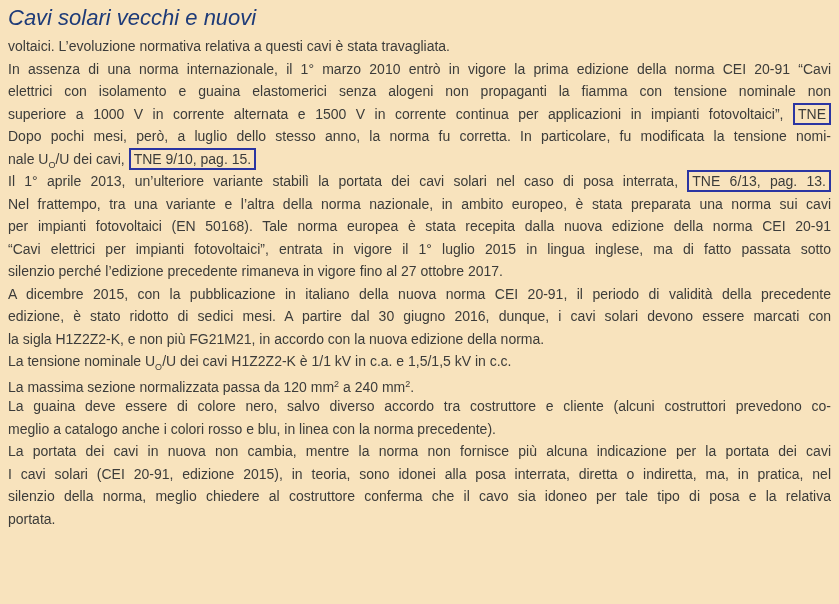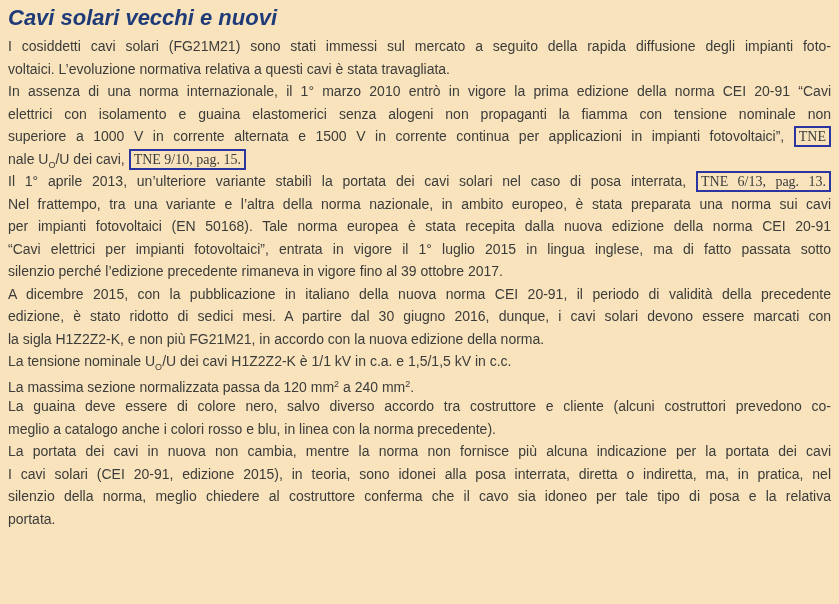--- a/index.html
+++ b/index.html
@@ -18,21 +18,21 @@
   }
   .page {
     padding: 5px 8px 0 8px;
     box-sizing: border-box;
     width: 839px;
     height: 604px;
   }
   .title {
     font-family: "Liberation Sans", sans-serif;
     font-style: italic;
-    font-weight: bold;
+    font-weight: normal;
     font-size: 22px;
     line-height: 26px;
     color: var(--title);
     margin: 0 0 4px 0;
   }
   .body-text { }
   .line {
     font-size: 14px;
     line-height: 22.5px;
     height: 22.5px;
@@ -40,48 +40,47 @@
     white-space: normal;
   }
   .line.just {
     text-align: justify;
     text-align-last: justify;
   }
   .boxref {
     border: 2px solid var(--boxb);
     padding: 1px 3px;
     cursor: pointer;
-    font-family: Liberation Serif, serif;
   }
   .sub {
     font-size: 9px;
     vertical-align: -4px;
   }
   .sup {
     font-size: 9px;
     vertical-align: 5px;
   }
 </style>
 </head>
 <body>
 
 <div class="page">
   <h1 class="title">Cavi solari vecchi e nuovi</h1>
   <div class="body-text">
-      <div class="line just"><span>I cosiddetti cavi solari (FG21M21) sono stati immessi sul mercato a seguito della rapida diffusione degli impianti foto-</span></div>
       <div class="line"><span>voltaici. L’evoluzione normativa relativa a questi cavi è stata travagliata.</span></div>
       <div class="line just"><span>In assenza di una norma internazionale, il 1° marzo 2010 entrò in vigore la prima edizione della norma CEI 20-91 “Cavi</span></div>
       <div class="line just"><span>elettrici con isolamento e guaina elastomerici senza alogeni non propaganti la fiamma con tensione nominale non</span></div>
       <div class="line just"><span>superiore a 1000 V in corrente alternata e 1500 V in corrente continua per applicazioni in impianti fotovoltaici”, </span><span class="boxref">TNE</span></div>
+      <div class="line just"><span>Dopo pochi mesi, però, a luglio dello stesso anno, la norma fu corretta. In particolare, fu modificata la tensione nomi-</span></div>
       <div class="line"><span>nale U</span><span class="sub">O</span><span>/U dei cavi, </span><span class="boxref">TNE 9/10, pag. 15.</span></div>
       <div class="line just"><span>Il 1° aprile 2013, un’ulteriore variante stabilì la portata dei cavi solari nel caso di posa interrata, </span><span class="boxref">TNE 6/13, pag. 13.</span></div>
       <div class="line just"><span>Nel frattempo, tra una variante e l’altra della norma nazionale, in ambito europeo, è stata preparata una norma sui cavi</span></div>
       <div class="line just"><span>per impianti fotovoltaici (EN 50168). Tale norma europea è stata recepita dalla nuova edizione della norma CEI 20-91</span></div>
       <div class="line just"><span>“Cavi elettrici per impianti fotovoltaici”, entrata in vigore il 1° luglio 2015 in lingua inglese, ma di fatto passata sotto</span></div>
-      <div class="line"><span>silenzio perché l’edizione precedente rimaneva in vigore fino al 39 ottobre 2017.</span></div>
+      <div class="line"><span>silenzio perché l’edizione precedente rimaneva in vigore fino al 27 ottobre 2017.</span></div>
       <div class="line just"><span>A dicembre 2015, con la pubblicazione in italiano della nuova norma CEI 20-91, il periodo di validità della precedente</span></div>
       <div class="line just"><span>edizione, è stato ridotto di sedici mesi. A partire dal 30 giugno 2016, dunque, i cavi solari devono essere marcati con</span></div>
       <div class="line"><span>la sigla H1Z2Z2-K, e non più FG21M21, in accordo con la nuova edizione della norma.</span></div>
       <div class="line"><span>La tensione nominale U</span><span class="sub">O</span><span>/U dei cavi H1Z2Z2-K è 1/1 kV in c.a. e 1,5/1,5 kV in c.c.</span></div>
       <div class="line"><span>La massima sezione normalizzata passa da 120 mm</span><span class="sup">2</span><span> a 240 mm</span><span class="sup">2</span><span>.</span></div>
       <div class="line just"><span>La guaina deve essere di colore nero, salvo diverso accordo tra costruttore e cliente (alcuni costruttori prevedono co-</span></div>
       <div class="line"><span>meglio a catalogo anche i colori rosso e blu, in linea con la norma precedente).</span></div>
       <div class="line just"><span>La portata dei cavi in nuova non cambia, mentre la norma non fornisce più alcuna indicazione per la portata dei cavi</span></div>
       <div class="line just"><span>I cavi solari (CEI 20-91, edizione 2015), in teoria, sono idonei alla posa interrata, diretta o indiretta, ma, in pratica, nel</span></div>
       <div class="line just"><span>silenzio della norma, meglio chiedere al costruttore conferma che il cavo sia idoneo per tale tipo di posa e la relativa</span></div>

